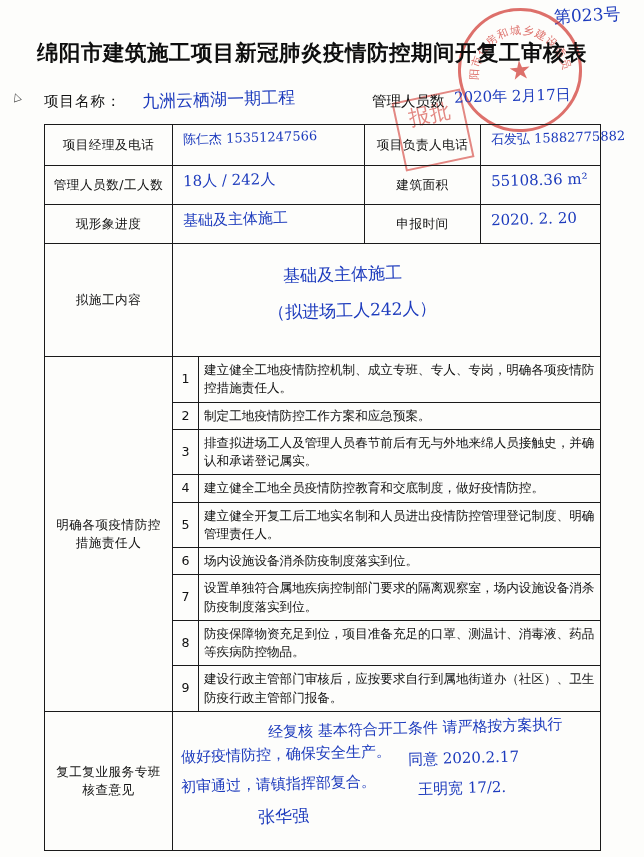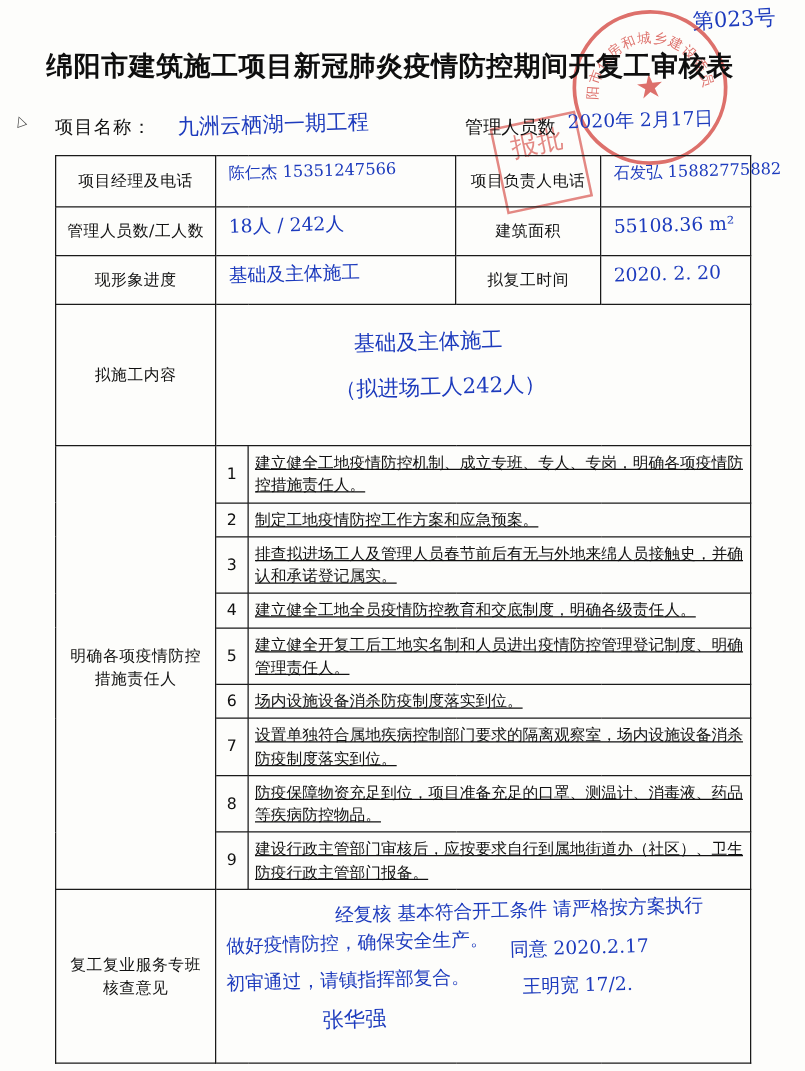--- a/index.html
+++ b/index.html
@@ -157,21 +157,20 @@
   td.num-cell {
     text-align: center;
     width: 26px;
     font-size: 12px;
   }
   td.req-text {
     text-align: left;
     padding: 5px 7px;
     font-size: 12.3px;
     line-height: 1.5;
-    text-decoration: underline;
   }
   td.vlabel {
     text-align: center;
     letter-spacing: .5px;
     font-size: 12.6px;
     line-height: 1.6;
   }
   .plan-cell { height: 104px; position: relative; }
   .plan-hw1 { position: absolute; left: 110px; top: 18px; }
   .plan-hw2 { position: absolute; left: 95px; top: 54px; }
@@ -247,21 +246,21 @@
         <td class="lbl-cell">建筑面积</td>
         <td class="fill-cell" style="height:30px">
           <span class="cellhw hw">55108.36 m²</span>
         </td>
       </tr>
       <tr>
         <td class="lbl-cell" colspan="1">现形象进度</td>
           <td colspan="2" class="fill-cell">
             <span class="cellhw hw">基础及主体施工</span>
           </td>
-        <td class="lbl-cell">拟复工时间</td>
+        <td class="lbl-cell">申报时间</td>
         <td class="fill-cell" style="height:30px">
           <span class="cellhw hw">2020. 2. 20</span>
         </td>
       </tr>
       <tr>
         <td class="lbl-cell">拟施工内容</td>
         <td class="plan-cell" colspan="4">
           <span class="plan-hw1 hw big">基础及主体施工</span>
           <span class="plan-hw2 hw big">（拟进场工人242人）</span>
         </td>
@@ -275,21 +274,21 @@
       <tr>
         <td class="num-cell">2</td>
         <td class="req-text" colspan="3">制定工地疫情防控工作方案和应急预案。</td>
       </tr>
       <tr>
         <td class="num-cell">3</td>
         <td class="req-text" colspan="3">排查拟进场工人及管理人员春节前后有无与外地来绵人员接触史，并确认和承诺登记属实。</td>
       </tr>
       <tr>
         <td class="num-cell">4</td>
-        <td class="req-text" colspan="3">建立健全工地全员疫情防控教育和交底制度，明确各级责任人。</td>
+        <td class="req-text" colspan="3">建立健全工地全员疫情防控教育和交底制度，做好疫情防控。</td>
       </tr>
       <tr>
         <td class="num-cell">5</td>
         <td class="req-text" colspan="3">建立健全开复工后工地实名制和人员进出疫情防控管理登记制度、明确管理责任人。</td>
       </tr>
       <tr>
         <td class="num-cell">6</td>
         <td class="req-text" colspan="3">场内设施设备消杀防疫制度落实到位。</td>
       </tr>
       <tr>

